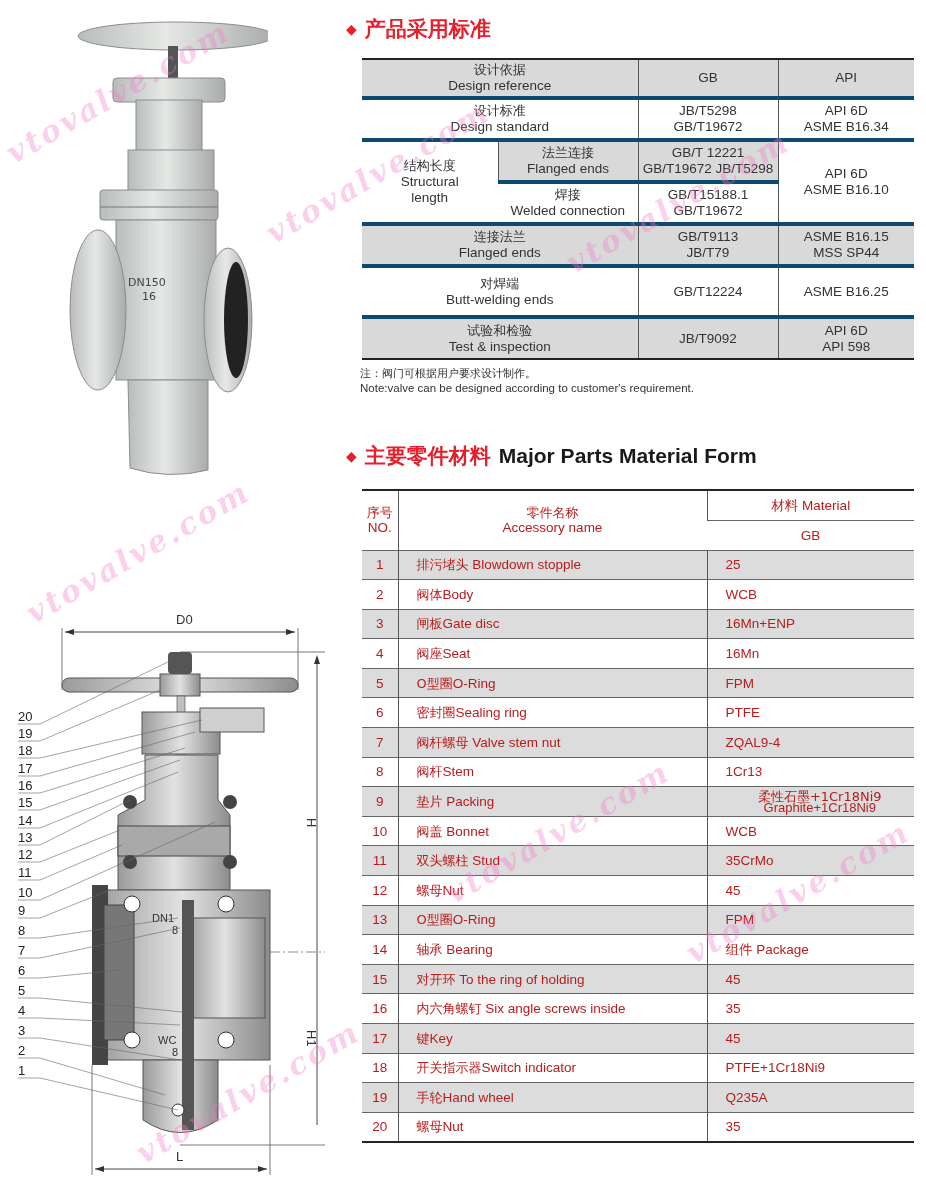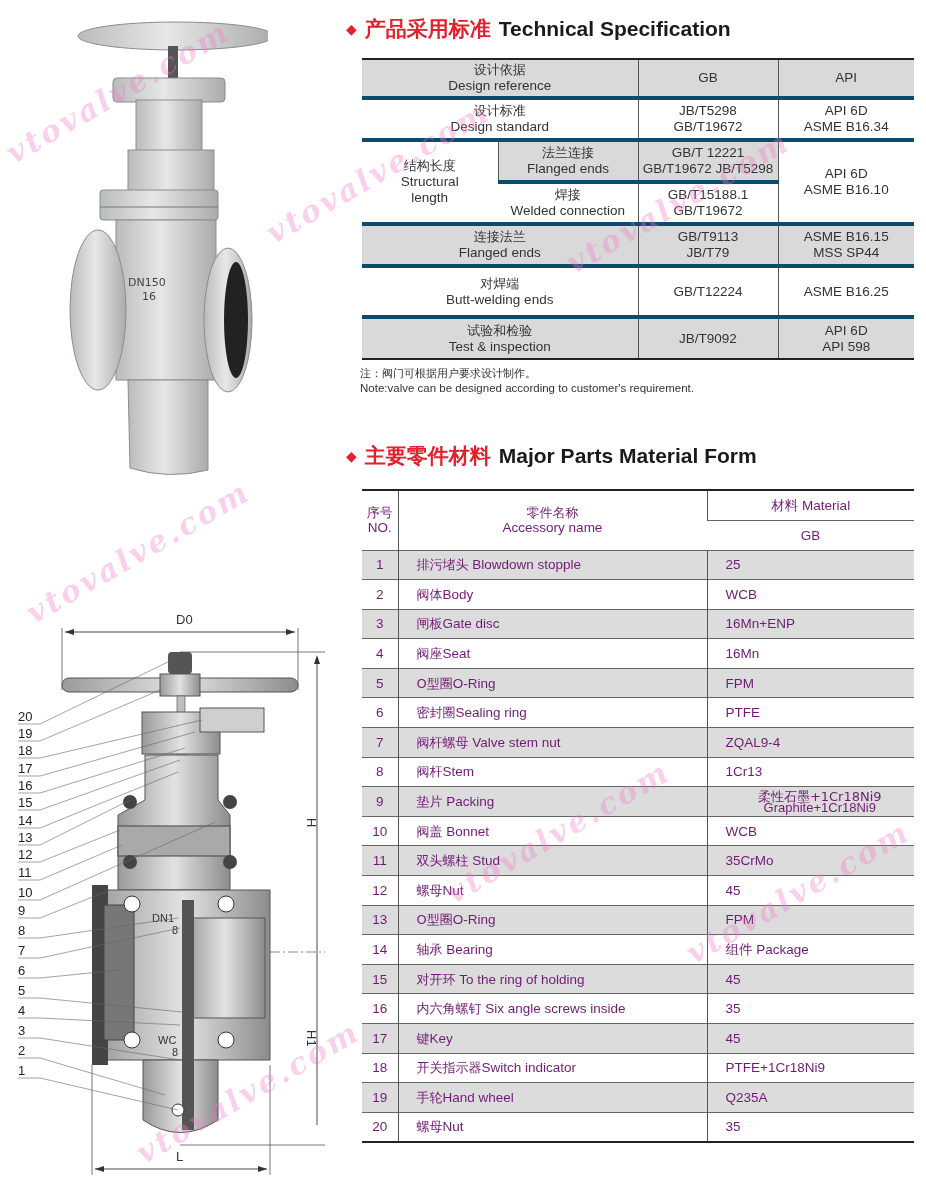--- a/index.html
+++ b/index.html
@@ -20,21 +20,21 @@
   .spec tr.last td, .spec td.lastcell { border-bottom: 2px solid #222; }
   .spec .g { background: #d9d9d9; }
   .spec .cn { display: block; font-family: "DejaVu Sans", sans-serif; font-size: 13px; }
   .spec .en { display: block; }
 
   .note { position: absolute; left: 360px; top: 366px; font-size: 11.5px; line-height: 15px; color: #333; }
   .note .cn { font-family: "DejaVu Sans", sans-serif; font-size: 11px; display: block; }
   .note .en { display: block; }
 
   
-  .parts { position: absolute; left: 362px; top: 489px; width: 552px; border-collapse: collapse; table-layout: fixed; font-size: 13.5px; color: #701a75; }
+  .parts { position: absolute; left: 362px; top: 489px; width: 552px; border-collapse: collapse; table-layout: fixed; font-size: 13.5px; color: #b91c1c; }
   .parts td { border-top: 1px solid #666; border-left: 1px solid #555; vertical-align: middle; height: 29.6px; line-height: 15px; }
   .parts td:first-child { border-left: none; text-align: center; }
   .parts tr.hdr1 td { border-top: 2px solid #222; }
   .parts tr.hdr1 td, .parts tr.hdr2 td { text-align: center; }
   .parts tr.row td.name { padding-left: 18px; margin-top: 15px; }
   .parts tr.row td.mat { padding-left: 18px; }
   .parts tr.row:nth-child(odd) td { background: #dcdcdc; }
   .parts tr.row:last-child td { border-bottom: 2px solid #222; }
   .parts .cn { font-family: "DejaVu Sans", sans-serif; font-size: 13px; }
   .parts .hdrtxt .cn, .parts .hdrtxt .en { display: block; }
@@ -81,21 +81,20 @@
 
     <path d="M70 380 L150 380 L150 470 Q110 480 72 468 Z" fill="url(#gv)" stroke="#8a8d8c"></path>
     <text x="70" y="286" font-size="11" font-family="DejaVu Sans, sans-serif" fill="#444">DN150</text>
     <text x="84" y="300" font-size="11" font-family="DejaVu Sans, sans-serif" fill="#444">16</text>
   </svg>
 </div>
 
 <div class="sec-title" style="left:346px; top:15px;">
   <span class="diamond">◆</span>
   <span class="cn">产品采用标准</span>
-  <span class="en">Technical Specification</span>
 </div>
 
 <table class="spec">
   <colgroup>
       <col style="width:136px">
       <col style="width:140px">
       <col style="width:140px">
       <col style="width:136px">
     </colgroup>
   <tbody>

